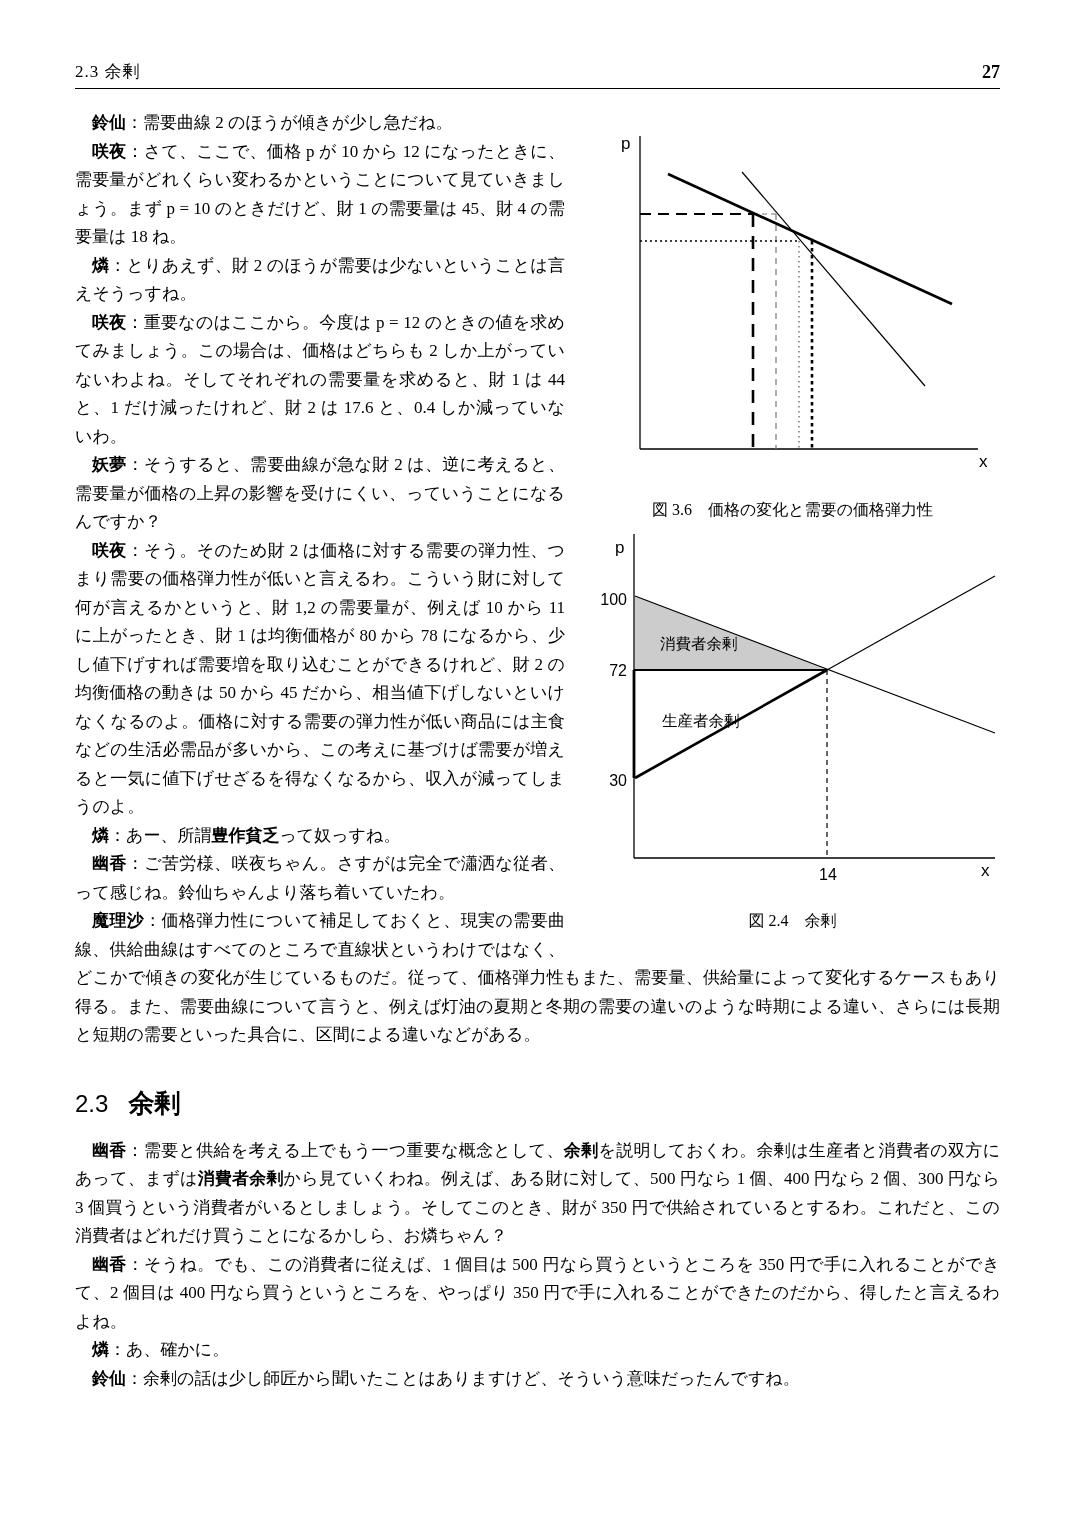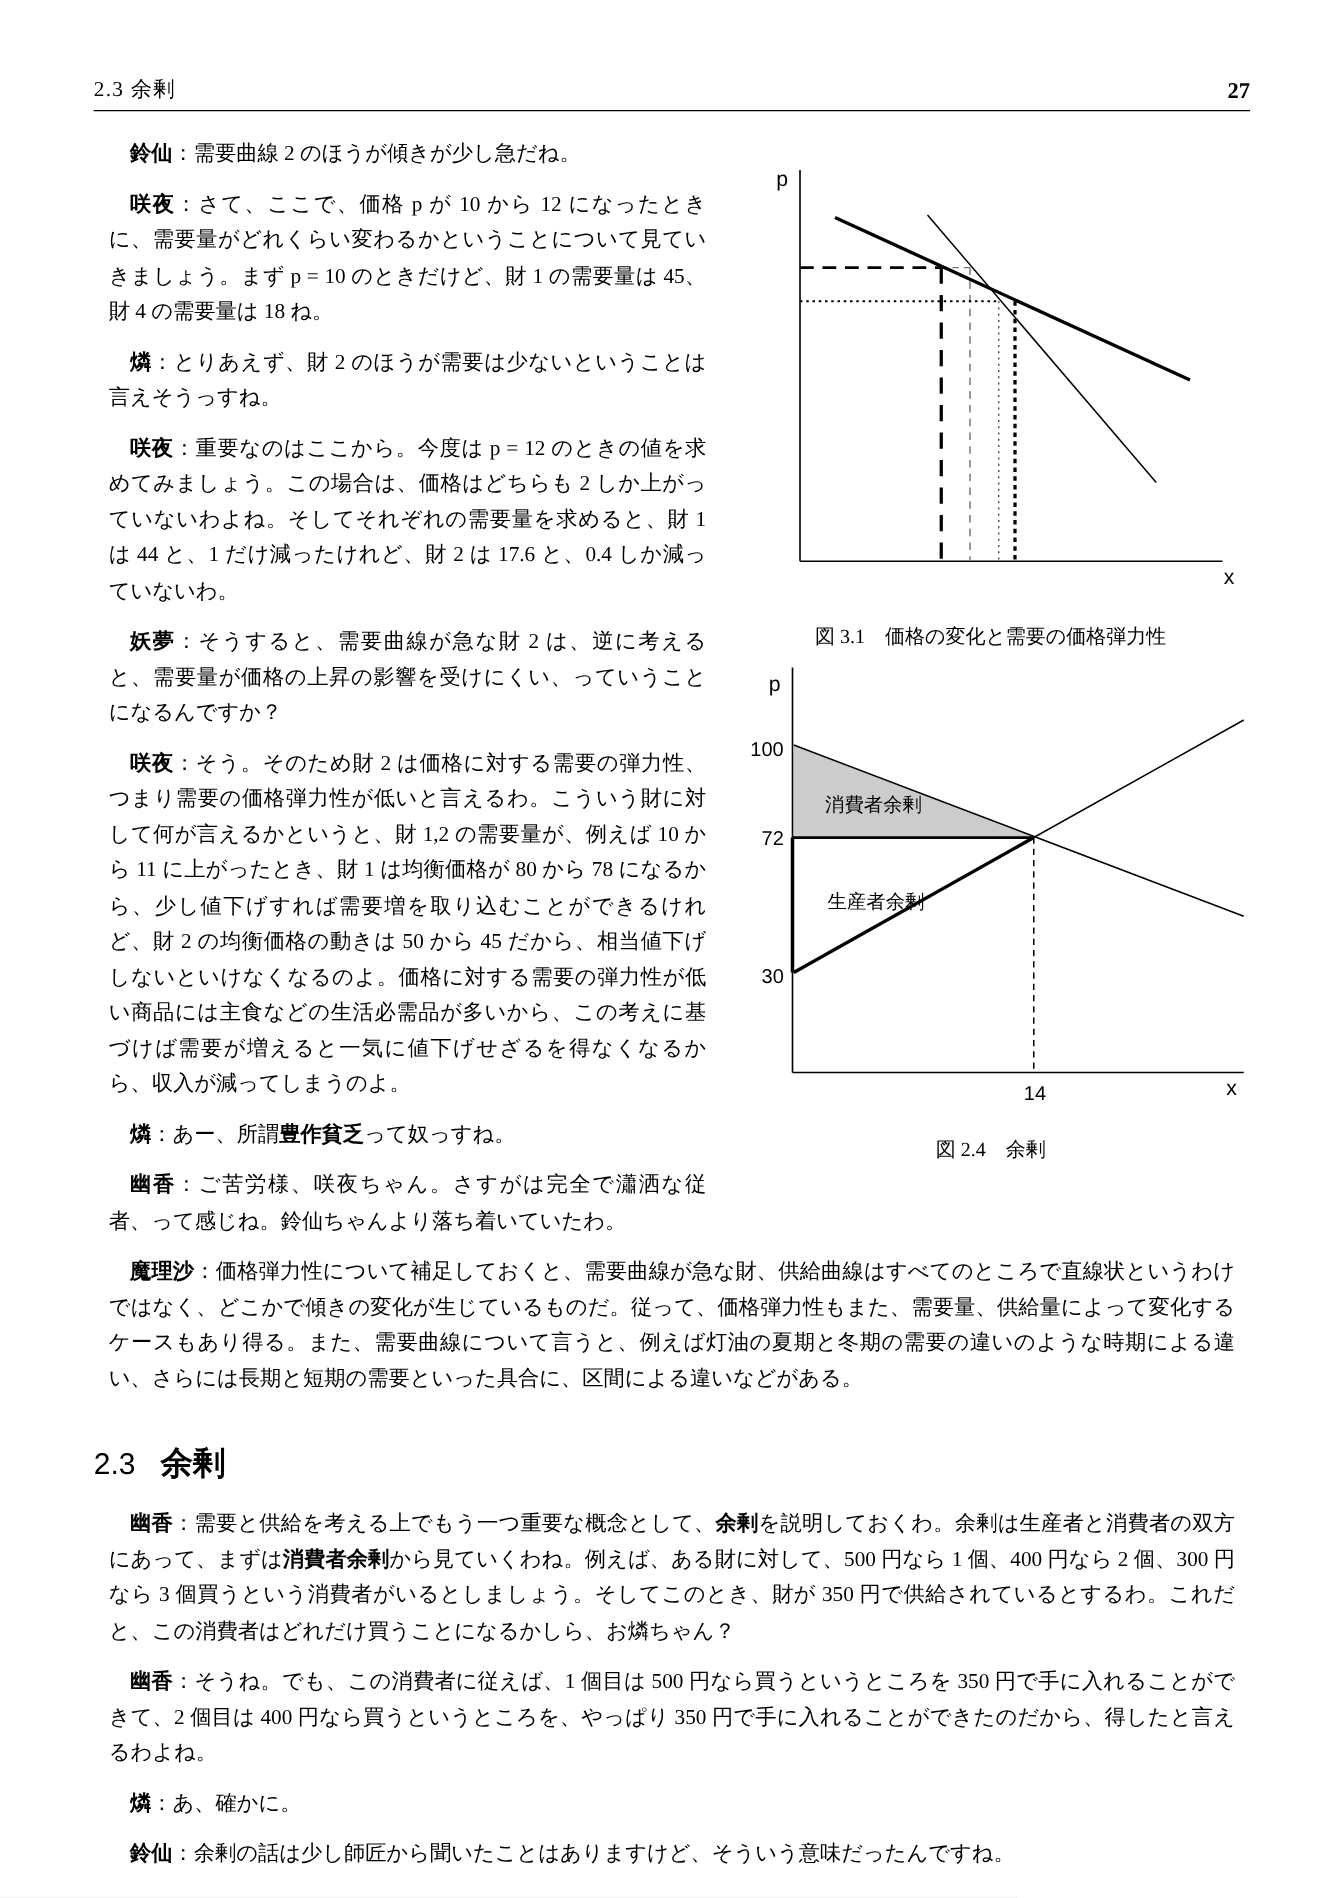--- a/index.html
+++ b/index.html
@@ -23,21 +23,21 @@
   .header .hright{font-weight:bold;font-size:18px;text-align:right;}
   .content{margin:20px 75px 0 75px;font-size:17px;line-height:28.5px;}
   .figures{
     float:right;width:415px;margin-left:20px;margin-bottom:4px;
   }
   .figbox{width:415px;}
   .figcaption{
     text-align:center;font-size:16px;line-height:22px;margin:12px 0 8px 0;
     font-family:"Liberation Serif","DejaVu Serif",serif;
   }
-  .para{margin:12px;text-indent:17px;text-align:justify;}
+  .para{margin:0;text-indent:17px;text-align:justify;}
   .speaker,.term{
     font-family:"Liberation Sans","DejaVu Sans",sans-serif;
     font-weight:700;
   }
   .section-heading{
     clear:both;
     margin:38px 0 18px 0;
     font-family:"Liberation Sans","DejaVu Sans",sans-serif;
     font-weight:400;
     font-size:24px;line-height:30px;
@@ -75,21 +75,21 @@
             <line x1="168" y1="105" x2="168" y2="340" stroke="#000" stroke-width="2.6" stroke-dasharray="13,9"></line>
             <line x1="191" y1="105" x2="191" y2="340" stroke="#777" stroke-width="1.2" stroke-dasharray="6,5"></line>
             <line x1="55" y1="132" x2="214" y2="132" stroke="#000" stroke-width="1.6" stroke-dasharray="2,3"></line>
             <line x1="214" y1="132" x2="214" y2="340" stroke="#444" stroke-width="1.1" stroke-dasharray="1.5,3.5"></line>
             <line x1="227" y1="132" x2="227" y2="340" stroke="#000" stroke-width="2.6" stroke-dasharray="3.5,3.5"></line>
           </g>
 
           <line x1="83" y1="65" x2="367" y2="195" stroke="#000" stroke-width="2.7"></line>
           <line x1="157" y1="63" x2="340" y2="277" stroke="#000" stroke-width="1.2"></line>
         </svg>
-        <div class="figcaption">図 3.1　価格の変化と需要の価格弾力性</div>
+        <div class="figcaption">図 3.6　価格の変化と需要の価格弾力性</div>
       </div>
 
       <div class="figbox">
         <svg width="415" height="360" viewBox="0 0 415 360">
 
           <polygon points="50,67 242,141 50,141" fill="#cccccc" stroke="none"></polygon>
 
           <g>
             <line x1="49" y1="5" x2="49" y2="329" stroke="#000" stroke-width="1.3"></line>
             <line x1="49" y1="329" x2="410" y2="329" stroke="#000" stroke-width="1.3"></line>
@@ -122,21 +122,21 @@
 
     <div>
         <p class="para"><b class="speaker">鈴仙</b><span>：需要曲線 2 のほうが傾きが少し急だね。</span></p>
         <p class="para"><b class="speaker">咲夜</b><span>：さて、ここで、価格 p が 10 から 12 になったときに、需要量がどれくらい変わるかということについて見ていきましょう。まず p = 10 のときだけど、財 1 の需要量は 45、財 4 の需要量は 18 ね。</span></p>
         <p class="para"><b class="speaker">燐</b><span>：とりあえず、財 2 のほうが需要は少ないということは言えそうっすね。</span></p>
         <p class="para"><b class="speaker">咲夜</b><span>：重要なのはここから。今度は p = 12 のときの値を求めてみましょう。この場合は、価格はどちらも 2 しか上がっていないわよね。そしてそれぞれの需要量を求めると、財 1 は 44 と、1 だけ減ったけれど、財 2 は 17.6 と、0.4 しか減っていないわ。</span></p>
         <p class="para"><b class="speaker">妖夢</b><span>：そうすると、需要曲線が急な財 2 は、逆に考えると、需要量が価格の上昇の影響を受けにくい、っていうことになるんですか？</span></p>
         <p class="para"><b class="speaker">咲夜</b><span>：そう。そのため財 2 は価格に対する需要の弾力性、つまり需要の価格弾力性が低いと言えるわ。こういう財に対して何が言えるかというと、財 1,2 の需要量が、例えば 10 から 11 に上がったとき、財 1 は均衡価格が 80 から 78 になるから、少し値下げすれば需要増を取り込むことができるけれど、財 2 の均衡価格の動きは 50 から 45 だから、相当値下げしないといけなくなるのよ。価格に対する需要の弾力性が低い商品には主食などの生活必需品が多いから、この考えに基づけば需要が増えると一気に値下げせざるを得なくなるから、収入が減ってしまうのよ。</span></p>
         <p class="para"><b class="speaker">燐</b><span>：あー、所謂</span><b class="term">豊作貧乏</b><span>って奴っすね。</span></p>
         <p class="para"><b class="speaker">幽香</b><span>：ご苦労様、咲夜ちゃん。さすがは完全で瀟洒な従者、って感じね。鈴仙ちゃんより落ち着いていたわ。</span></p>
-        <p class="para"><b class="speaker">魔理沙</b><span>：価格弾力性について補足しておくと、需要曲線が急な財、供給曲線はすべてのところで直線状というわけではなく、どこかで傾きの変化が生じているものだ。従って、価格弾力性もまた、需要量、供給量によって変化するケースもあり得る。また、需要曲線について言うと、例えば灯油の夏期と冬期の需要の違いのような時期による違い、さらには長期と短期の需要といった具合に、区間による違いなどがある。</span></p>
+        <p class="para"><b class="speaker">魔理沙</b><span>：価格弾力性について補足しておくと、現実の需要曲線、供給曲線はすべてのところで直線状というわけではなく、どこかで傾きの変化が生じているものだ。従って、価格弾力性もまた、需要量、供給量によって変化するケースもあり得る。また、需要曲線について言うと、例えば灯油の夏期と冬期の需要の違いのような時期による違い、さらには長期と短期の需要といった具合に、区間による違いなどがある。</span></p>
       </div>
 
     <h2 class="section-heading"><span class="sec-num">2.3</span><span class="sec-title">余剰</span></h2>
 
     <div>
         <p class="para"><b class="speaker">幽香</b><span>：需要と供給を考える上でもう一つ重要な概念として、</span><b class="term">余剰</b><span>を説明しておくわ。余剰は生産者と消費者の双方にあって、まずは</span><b class="term">消費者余剰</b><span>から見ていくわね。例えば、ある財に対して、500 円なら 1 個、400 円なら 2 個、300 円なら 3 個買うという消費者がいるとしましょう。そしてこのとき、財が 350 円で供給されているとするわ。これだと、この消費者はどれだけ買うことになるかしら、お燐ちゃん？</span></p>
         <p class="para"><b class="speaker">幽香</b><span>：そうね。でも、この消費者に従えば、1 個目は 500 円なら買うというところを 350 円で手に入れることができて、2 個目は 400 円なら買うというところを、やっぱり 350 円で手に入れることができたのだから、得したと言えるわよね。</span></p>
         <p class="para"><b class="speaker">燐</b><span>：あ、確かに。</span></p>
         <p class="para"><b class="speaker">鈴仙</b><span>：余剰の話は少し師匠から聞いたことはありますけど、そういう意味だったんですね。</span></p>
       </div>

